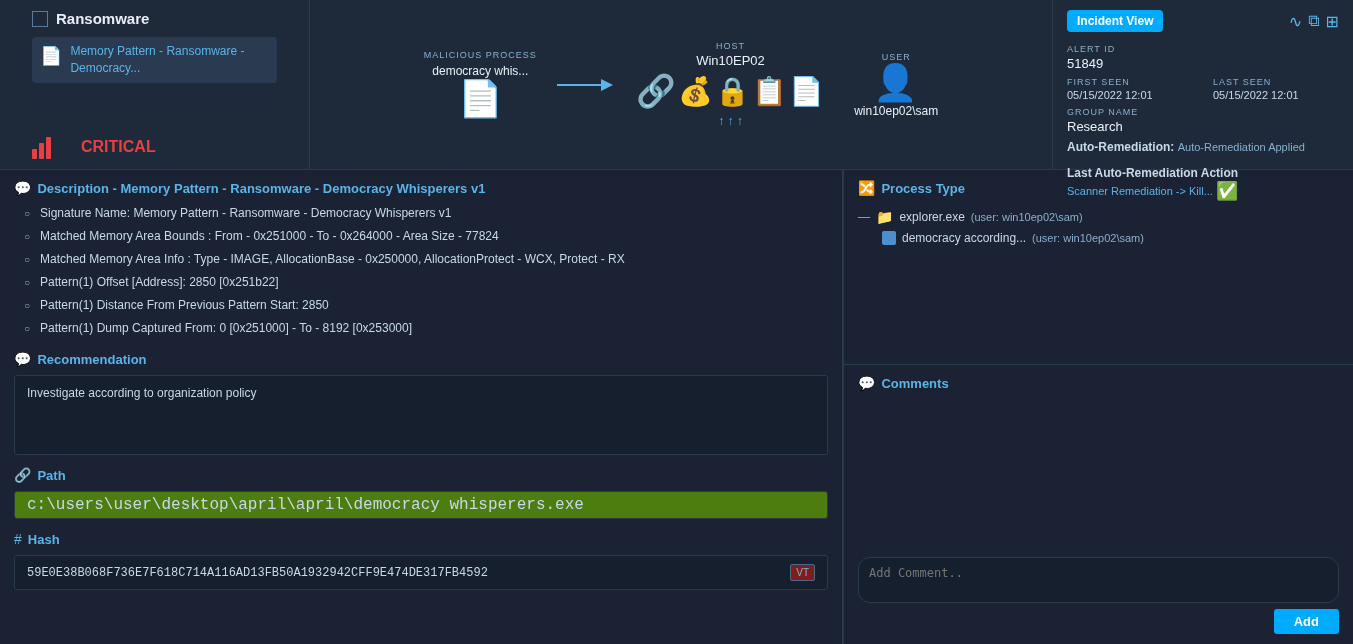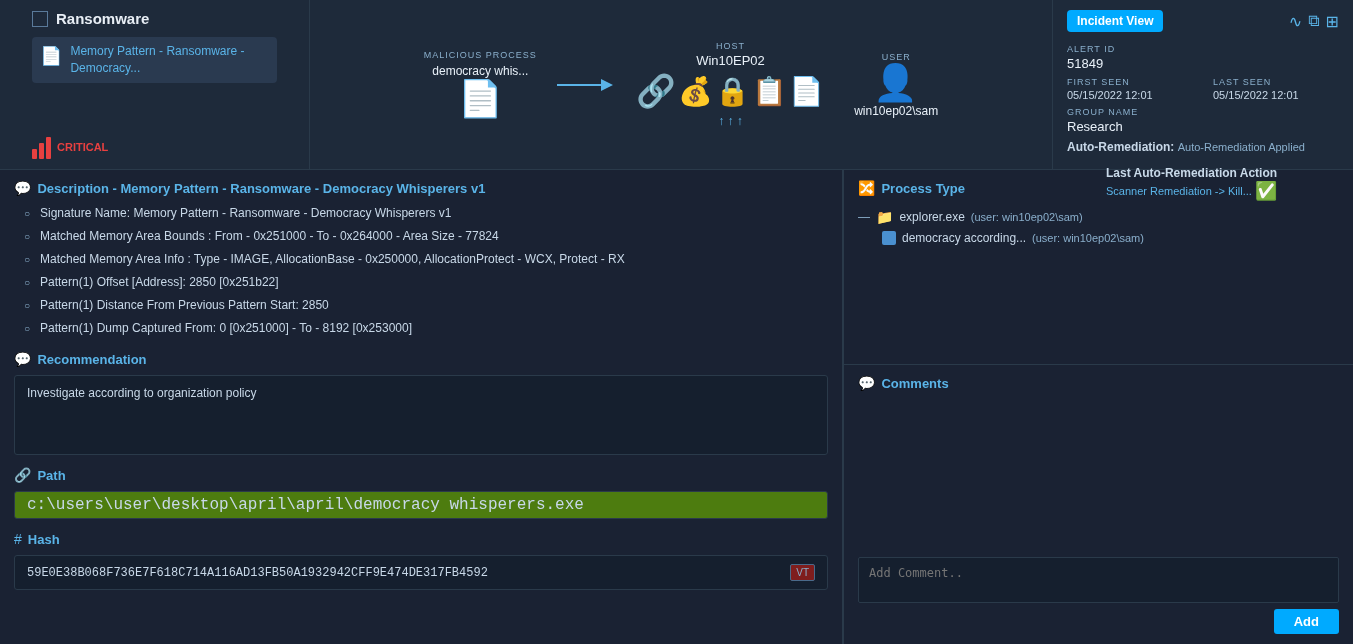--- a/index.html
+++ b/index.html
@@ -84,22 +84,23 @@
 
     .bar-chart-icon span {
       display: block;
       width: 5px;
       background: #e84040;
       border-radius: 1px;
     }
 
     .critical-label {
       color: #e84040;
-      font-size: 11px;
+      font-size: 16px;
       font-weight: bold;
+      margin-left: 24px;
     }
 
     
     .top-center {
       flex: 1;
       display: flex;
       align-items: center;
       justify-content: center;
       position: relative;
       padding: 10px 20px;
@@ -264,21 +265,20 @@
     }
 
     .auto-rem-value {
       color: #8aafcc;
       font-size: 11px;
       text-align: center;
     }
 
     .last-auto-rem {
       margin-top: 6px;
-      margin-left: 39px;
     }
 
     .last-auto-rem-label {
       color: #c8d8e8;
       font-weight: bold;
       font-size: 12px;
     }
 
     .last-auto-rem-value {
       color: #5ab4e8;
@@ -492,21 +492,21 @@
       display: flex;
       flex-direction: column;
       justify-content: flex-end;
       gap: 6px;
     }
 
     .comment-input {
       width: 100%;
       background: #151f2e;
       border: 1px solid #2a3a4a;
-      border-radius: 2px;
+      border-radius: 12px;
       padding: 8px 10px;
       color: #8aafcc;
       font-size: 12px;
       outline: none;
       resize: none;
     }
 
     .comment-actions {
       display: flex;
       justify-content: flex-end;

